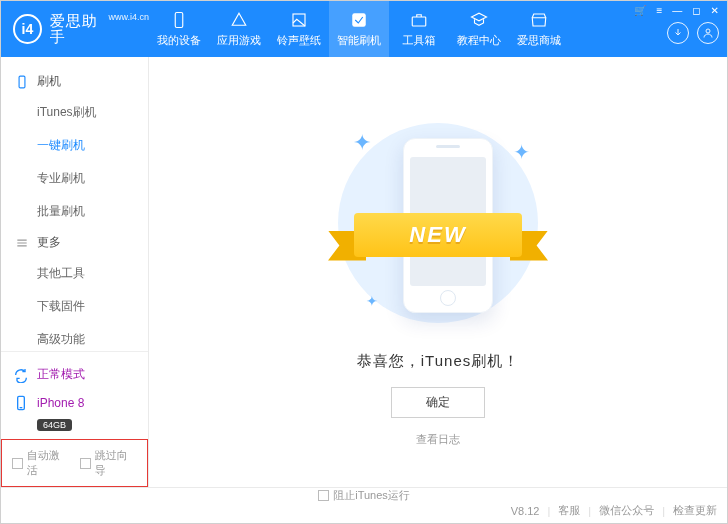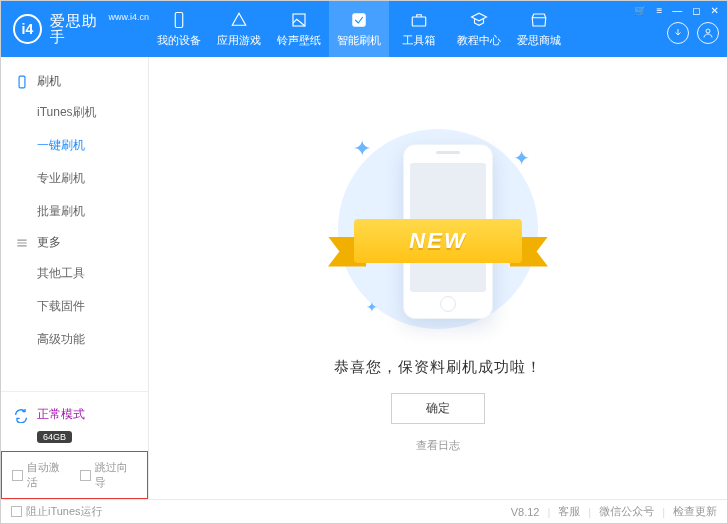--- a/index.html
+++ b/index.html
@@ -57,21 +57,21 @@
   .ribbon { position: absolute; left: 20px; top: 95px; width: 220px; height: 58px; }
   .rib-tail-l, .rib-tail-r { position:absolute; top:18px; width:38px; height:30px; background:#f1b000; }
   .rib-tail-l { left:0; clip-path: polygon(0 0,100% 0,100% 100%,0 100%,30% 50%);}
   .rib-tail-r { right:0; clip-path: polygon(0 0,100% 0,70% 50%,100% 100%,0 100%);}
   .rib-main { position:absolute; left:26px; right:26px; top:0; height:44px; background: linear-gradient(#ffd94a,#ffc317); border-radius:4px; display:flex; align-items:center; justify-content:center; font-size:22px; font-weight:800; letter-spacing:2px; color:#fff; font-style:italic; text-shadow:0 2px 0 rgba(200,120,0,.4); }
   .msg { margin-top: 24px; font-size: 15px; color: #333; letter-spacing: 1px; }
   .ok-btn { margin-top: 16px; padding: 6px 34px; border: 1px solid #d0d0d0; background: #fff; font-size: 12px; color: #444; cursor: pointer; }
   .log-link { margin-top: 14px; font-size: 11px; color: #999; cursor: pointer; }
 
   
-  .footer { height: 24px; border-top: 1px solid #eaeaea; display: flex; align-items: center; font-size: 11px; color: #999; padding: 0 10px; }
+  .footer { height: 36px; border-top: 1px solid #eaeaea; display: flex; align-items: center; font-size: 11px; color: #999; padding: 0 10px; flex-direction: column; }
   .footer .chk { color:#999; }
   .footer-right { margin-left: auto; display: flex; gap: 8px; align-items: center; }
   .sep { color:#ddd; }
 </style>
 </head>
 <body>
 
 <div class="app">
 
   <div class="header">
@@ -192,20 +192,27 @@
         <div class="sb-item">下载固件</div>
         <div class="sb-item">高级功能</div>
       </div>
       <div class="sb-bottom">
         <div class="mode">
           <svg viewBox="0 0 24 24">
               <path d="M4 12a8 8 0 0 1 14-5m2 9a8 8 0 0 1-14 5"></path>
               <path d="M18 3v4h-4M6 21v-4h4"></path>
             </svg>
           <span>正常模式</span>
+        </div>
+        <div class="device">
+          <svg viewBox="0 0 24 24">
+              <rect x="7" y="2" width="10" height="20" rx="2"></rect>
+              <line x1="10" y1="19" x2="14" y2="19"></line>
+            </svg>
+          <span>iPhone 8</span>
         </div>
         <span class="badge">64GB</span>
       </div>
       <div class="redbox">
         <label class="chk">
           <span class="chkbox"></span>
           <span>自动激活</span>
         </label>
         <label class="chk">
           <span class="chkbox"></span>
@@ -222,21 +229,21 @@
         <span class="sparkle s3">✦</span>
         <div class="phone">
             <div class="screen"></div>
           </div>
         <div class="ribbon">
           <div class="rib-tail-l"></div>
             <div class="rib-tail-r"></div>
           <div class="rib-main">NEW</div>
         </div>
       </div>
-      <div class="msg">恭喜您，保资料刷机成功啦！</div>
+      <div class="msg">恭喜您，iTunes刷机！</div>
       <button class="ok-btn">确定</button>
       <div class="log-link">查看日志</div>
     </div>
   </div>
 
   <div class="footer">
     <label class="chk">
       <span class="chkbox"></span>
       <span>阻止iTunes运行</span>
     </label>

